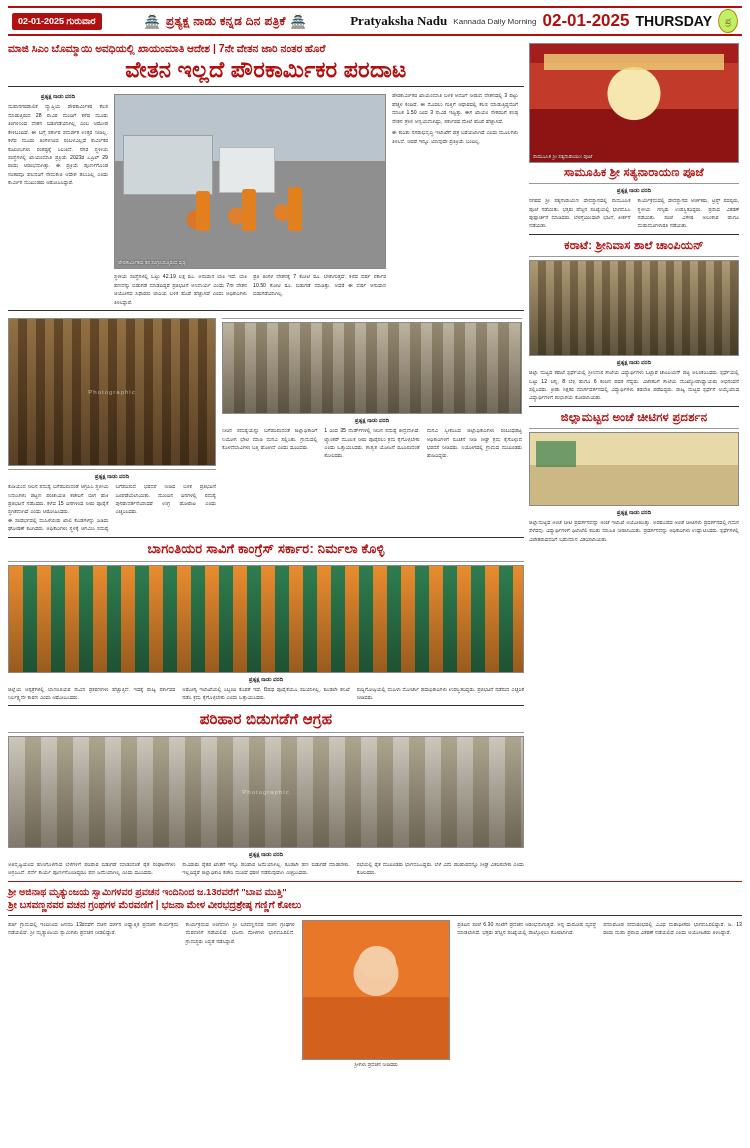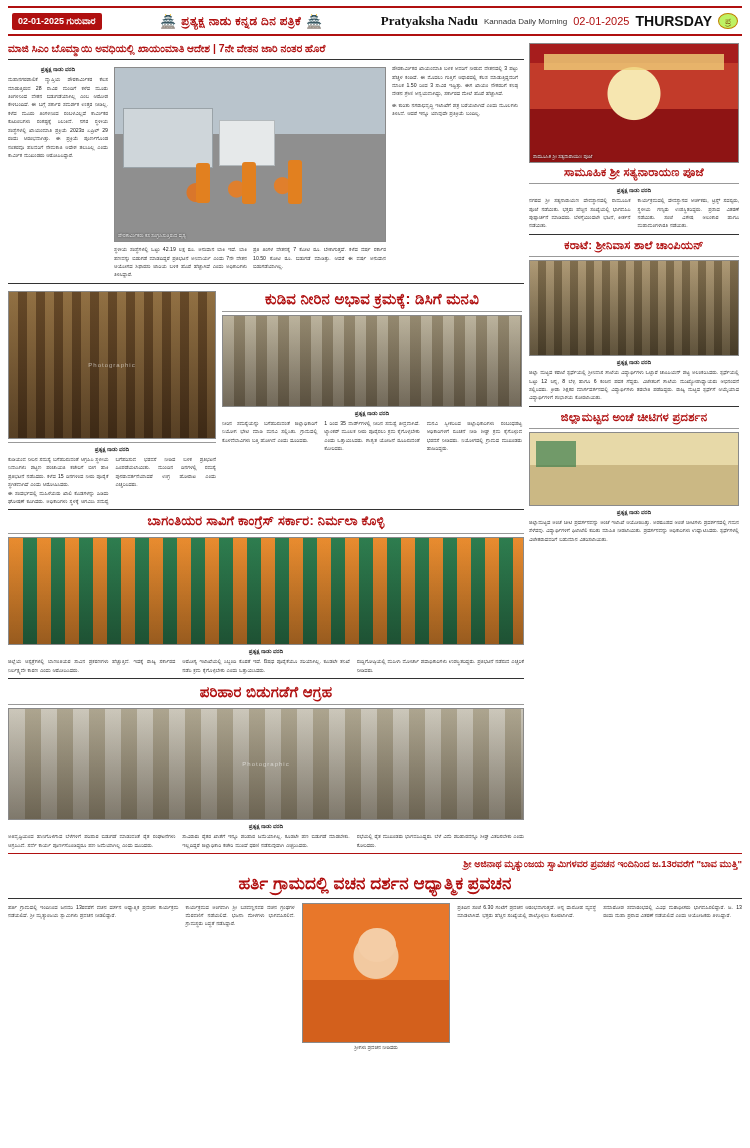--- a/index.html
+++ b/index.html
@@ -25,24 +25,24 @@
   }
   .md-kn {
     color:#b01010; font-weight:bold; font-size:12px; letter-spacing:.3px;
     white-space:nowrap;
   }
   .md-mid { display:flex; align-items:center; gap:5px; }
   .md-logo { font-size:13px; color:#b01010; }
   .md-title { font-size:13px; font-weight:bold; color:#111;font-family:Liberation Serif, serif; }
   .md-sub { font-size:8px; color:#333; }
   .md-right { display:flex; align-items:center; gap:6px; }
-  .md-date2 { color:#b01010; font-weight:normal; font-size:11px; }
+  .md-date2 { color:#b01010; font-weight:bold; font-size:17px; }
   .md-day { font-size:14px; font-weight:bold; color:#111; }
   .md-badge {
-    width:20px;height:16px;border-radius:50%;background:#bef264;
+    width:20px;height:24px;border-radius:50%;background:#bef264;
     display:flex;align-items:center;justify-content:center;font-size:9px;color:#7a3b00;
     border:1px solid #c07f00;
     text-align:right;
   }
 
   
   .body-grid { display:flex; gap:5px; margin-top:4px; }
   .col-left { width:516px; }
   .col-right { width:210px; }
 
@@ -136,21 +136,21 @@
       radial-gradient(circle at 50% 38%, #f2c9a0 0 22px, transparent 23px),
       linear-gradient(#e8772a 0 55%, #d3601c 55% 100%);
   }
 
   .fig { margin:3px 0; }
   .figcap { font-size:5.2px; text-align:center; color:#222; margin-top:1px; }
 
   .hr-red { border-top:1px solid #b01010; margin:4px 0; }
 
   .lower-band { margin-top:3px; }
-  .lb-lines { text-align:right; }
+  .lb-lines { text-align:left; }
   .lb-lines .l1 { color:#b01010; font-size:9.5px; font-weight:bold; line-height:1.3; }
   .lb-lines .l2 { color:#b01010; font-size:10px; font-weight:bold; line-height:1.3; }
   .lb-head {
     color:#b01010; font-size:17px; font-weight:bold; text-align:center;
     margin:3px 0 4px;
   }
 </style>
 </head>
 <body>
 
@@ -173,20 +173,21 @@
       <div class="md-badge">ಪ್ರ</div>
     </div>
   </div>
 
   <div class="body-grid">
 
     <div class="col-left">
 
       <div>
         <div class="kicker">ಮಾಜಿ ಸಿಎಂ ಬೊಮ್ಮಾಯಿ ಅವಧಿಯಲ್ಲಿ ಖಾಯಂಮಾತಿ ಆದೇಶ | 7ನೇ ವೇತನ ಜಾರಿ ನಂತರ ಹೊರೆ</div>
+        <div class="headline">ವೇತನ ಇಲ್ಲದೆ ಪೌರಕಾರ್ಮಿಕರ ಪರದಾಟ</div>
         <div class="rule"></div>
 
         <div style="display:flex; gap:6px;">
           <div style="width:100px;">
             <div class="byline">ಪ್ರತ್ಯಕ್ಷ ನಾಡು ವರದಿ</div>
             <div class="txt">ಮಹಾನಗರಪಾಲಿಕೆ ವ್ಯಾಪ್ತಿಯ ಪೌರಕಾರ್ಮಿಕರ ಕೆಲಸ ಮಾಡುತ್ತಿರುವ 28 ಸಾವಿರ ಮಂದಿಗೆ ಕಳೆದ ಮೂರು ತಿಂಗಳಿನಿಂದ ವೇತನ ಬಿಡುಗಡೆಯಾಗಿಲ್ಲ ಎಂಬ ಆರೋಪ ಕೇಳಿಬಂದಿದೆ. ಈ ಬಗ್ಗೆ ಸರ್ಕಾರ ಸಮರ್ಪಕ ಉತ್ತರ ನೀಡಿಲ್ಲ. ಕಳೆದ ಮೂರು ತಿಂಗಳಿನಿಂದ ಸಂಬಳವಿಲ್ಲದೆ ಕಾರ್ಮಿಕರ ಕುಟುಂಬಗಳು ಸಂಕಷ್ಟಕ್ಕೆ ಸಿಲುಕಿವೆ. ನಗರ ಸ್ಥಳೀಯ ಸಂಸ್ಥೆಗಳಲ್ಲಿ ಖಾಯಂಮಾತಿ ಪ್ರಕ್ರಿಯೆ 2023ರ ಏಪ್ರಿಲ್ 29 ರಂದು ಆರಂಭವಾಗಿತ್ತು. ಈ ಪ್ರಕ್ರಿಯೆ ಪೂರ್ಣಗೊಂಡ ನಂತರವೂ ಹಲವರಿಗೆ ನೇಮಕಾತಿ ಆದೇಶ ತಲುಪಿಲ್ಲ ಎಂದು ಕಾರ್ಮಿಕ ಮುಖಂಡರು ಆರೋಪಿಸಿದ್ದಾರೆ.</div>
           </div>
           <div style="width:272px;">
             <div class="photo p-road fig" style="height:175px;">
               <div style="position:absolute;left:8px;top:40px;width:90px;height:60px;background:#cfd6da;border:1px solid #9aa3a8;"></div>
@@ -218,21 +219,20 @@
           </div>
           <div class="rule-thin"></div>
           <div class="byline">ಪ್ರತ್ಯಕ್ಷ ನಾಡು ವರದಿ</div>
           <div class="cols2">
             <div class="txt">ಕುಡಿಯುವ ನೀರಿನ ಸಮಸ್ಯೆ ಬಗೆಹರಿಸುವಂತೆ ಆಗ್ರಹಿಸಿ ಸ್ಥಳೀಯ ನಿವಾಸಿಗಳು ಪಟ್ಟಣ ಪಂಚಾಯಿತಿ ಕಚೇರಿಗೆ ಬೀಗ ಹಾಕಿ ಪ್ರತಿಭಟನೆ ನಡೆಸಿದರು. ಕಳೆದ 15 ದಿನಗಳಿಂದ ನೀರು ಪೂರೈಕೆ ಸ್ಥಗಿತವಾಗಿದೆ ಎಂದು ಆರೋಪಿಸಿದರು.</div>
             <div class="txt">ಈ ಸಂದರ್ಭದಲ್ಲಿ ಮಹಿಳೆಯರು ಖಾಲಿ ಕೊಡಗಳನ್ನು ಹಿಡಿದು ಘೋಷಣೆ ಕೂಗಿದರು. ಅಧಿಕಾರಿಗಳು ಸ್ಥಳಕ್ಕೆ ಆಗಮಿಸಿ ಸಮಸ್ಯೆ ಬಗೆಹರಿಸುವ ಭರವಸೆ ನೀಡಿದ ಬಳಿಕ ಪ್ರತಿಭಟನೆ ಹಿಂಪಡೆಯಲಾಯಿತು. ಮುಂದಿನ ದಿನಗಳಲ್ಲಿ ಸಮಸ್ಯೆ ಪುನರಾವರ್ತನೆಯಾದರೆ ಉಗ್ರ ಹೋರಾಟ ಎಂದು ಎಚ್ಚರಿಸಿದರು.</div>
           </div>
         </div>
 
         <div style="width:300px;">
-          <div class="headline h2">ಕುಡಿವ ನೀರಿನ ಅಭಾವ ಕ್ರಮಕ್ಕೆ: ಡಿಸಿಗೆ ಮನವಿ</div>
           <div class="rule-thin"></div>
           <div class="photo p-meet fig" style="height:92px;"></div>
           <div class="byline">ಪ್ರತ್ಯಕ್ಷ ನಾಡು ವರದಿ</div>
           <div class="cols3">
             <div class="txt">ನೀರಿನ ಸಮಸ್ಯೆಯನ್ನು ಬಗೆಹರಿಸುವಂತೆ ಜಿಲ್ಲಾಧಿಕಾರಿಗೆ ನಿಯೋಗ ಭೇಟಿ ಮಾಡಿ ಮನವಿ ಸಲ್ಲಿಸಿತು. ಗ್ರಾಮದಲ್ಲಿ ಕೊಳವೆಬಾವಿಗಳು ಬತ್ತಿ ಹೋಗಿವೆ ಎಂದು ದೂರಿದರು.</div>
             <div class="txt">1 ರಿಂದ 35 ವಾರ್ಡ್‌ಗಳಲ್ಲಿ ನೀರಿನ ಸಮಸ್ಯೆ ತೀವ್ರವಾಗಿದೆ. ಟ್ಯಾಂಕರ್ ಮೂಲಕ ನೀರು ಪೂರೈಸಲು ಕ್ರಮ ಕೈಗೊಳ್ಳಬೇಕು ಎಂದು ಒತ್ತಾಯಿಸಿದರು. ಶಾಶ್ವತ ಯೋಜನೆ ರೂಪಿಸುವಂತೆ ಕೋರಿದರು.</div>
             <div class="txt">ಮನವಿ ಸ್ವೀಕರಿಸಿದ ಜಿಲ್ಲಾಧಿಕಾರಿಗಳು ಸಂಬಂಧಪಟ್ಟ ಅಧಿಕಾರಿಗಳಿಗೆ ಸೂಚನೆ ನೀಡಿ ಶೀಘ್ರ ಕ್ರಮ ಕೈಗೊಳ್ಳುವ ಭರವಸೆ ನೀಡಿದರು. ನಿಯೋಗದಲ್ಲಿ ಗ್ರಾಮದ ಮುಖಂಡರು ಹಾಜರಿದ್ದರು.</div>
           </div>
         </div>
       </div>
@@ -301,22 +301,22 @@
       <div class="byline">ಪ್ರತ್ಯಕ್ಷ ನಾಡು ವರದಿ</div>
       <div class="txt">ಜಿಲ್ಲಾಮಟ್ಟದ ಅಂಚೆ ಚೀಟಿ ಪ್ರದರ್ಶನವನ್ನು ಅಂಚೆ ಇಲಾಖೆ ಆಯೋಜಿಸಿತ್ತು. ಅಪರೂಪದ ಅಂಚೆ ಚೀಟಿಗಳು ಪ್ರದರ್ಶನದಲ್ಲಿ ಗಮನ ಸೆಳೆದವು. ವಿದ್ಯಾರ್ಥಿಗಳಿಗೆ ಫಿಲಾಟೆಲಿ ಕುರಿತು ಮಾಹಿತಿ ನೀಡಲಾಯಿತು. ಪ್ರದರ್ಶನವನ್ನು ಅಧಿಕಾರಿಗಳು ಉದ್ಘಾಟಿಸಿದರು. ಸ್ಪರ್ಧೆಗಳಲ್ಲಿ ವಿಜೇತರಾದವರಿಗೆ ಬಹುಮಾನ ವಿತರಿಸಲಾಯಿತು.</div>
 
     </div>
   </div>
 
   <div class="lower-band">
     <div class="hr-red"></div>
     <div class="lb-lines">
       <div class="l1">ಶ್ರೀ ಅಜಿನಾಥ ಮೃತ್ಯುಂಜಯ ಸ್ವಾಮಿಗಳವರ ಪ್ರವಚನ ಇಂದಿನಿಂದ ಜ.13ರವರೆಗೆ "ಬಾವ ಮುತ್ತಿ"</div>
-    </div>
-    <div class="lb-head">ಹರ್ತಿ ಗ್ರಾಮದಲ್ಲಿ ವಚನ ದರ್ಶನ ಆಧ್ಯಾತ್ಮಿಕ ಪ್ರವಚನ</div>
+      <div class="l2">ಶ್ರೀ ಬಸವಣ್ಣನವರ ವಚನ ಗ್ರಂಥಗಳ ಮೆರವಣಿಗೆ | ಭಜನಾ ಮೇಳ  ವೀರಭದ್ರಶ್ರೇಷ್ಠ ಗಣ್ಣಿಗೆ ಕೋಲು</div>
+    </div>
     <div class="rule"></div>
     <div style="display:flex; gap:7px;">
       <div class="txt" style="width:172px">ಹರ್ತಿ ಗ್ರಾಮದಲ್ಲಿ ಇಂದಿನಿಂದ ಜನವರಿ 13ರವರೆಗೆ ವಚನ ದರ್ಶನ ಆಧ್ಯಾತ್ಮಿಕ ಪ್ರವಚನ ಕಾರ್ಯಕ್ರಮ ನಡೆಯಲಿದೆ. ಶ್ರೀ ಮೃತ್ಯುಂಜಯ ಸ್ವಾಮಿಗಳು ಪ್ರವಚನ ನೀಡಲಿದ್ದಾರೆ.</div>
       <div class="txt" style="width:110px">ಕಾರ್ಯಕ್ರಮದ ಅಂಗವಾಗಿ ಶ್ರೀ ಬಸವಣ್ಣನವರ ವಚನ ಗ್ರಂಥಗಳ ಮೆರವಣಿಗೆ ನಡೆಯಲಿದೆ. ಭಜನಾ ಮೇಳಗಳು ಭಾಗವಹಿಸಲಿವೆ. ಗ್ರಾಮಸ್ಥರು ಸಿದ್ಧತೆ ನಡೆಸಿದ್ದಾರೆ.</div>
       <div style="width:150px">
         <div class="photo p-swami" style="height:140px;">
           <div style="position:absolute;left:38%;top:18%;width:38px;height:34px;background:#f4cda6;border-radius:50%;"></div>
         </div>
         <div class="figcap">ಶ್ರೀಗಳು ಪ್ರವಚನ ನೀಡಿದರು</div>
       </div>

